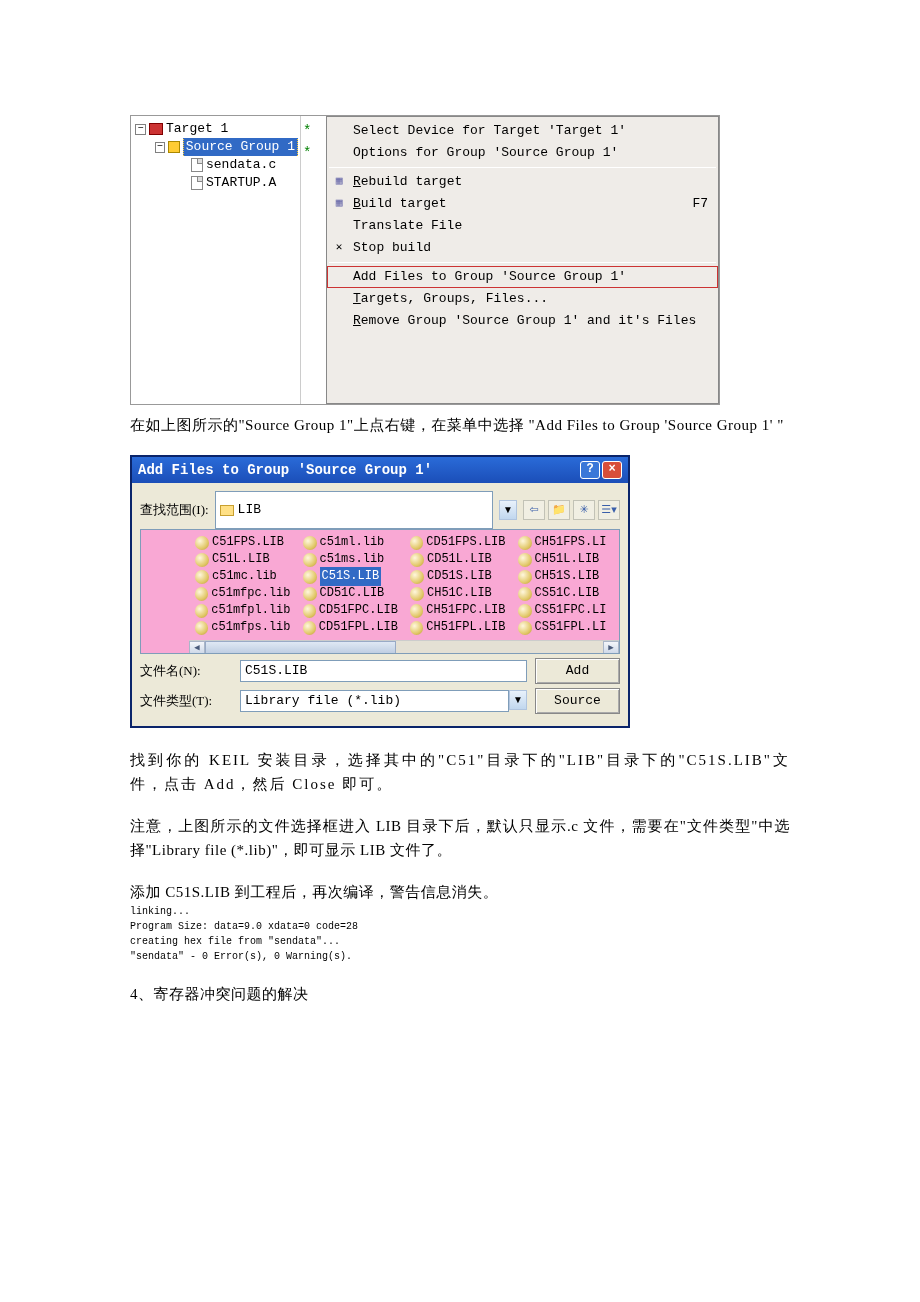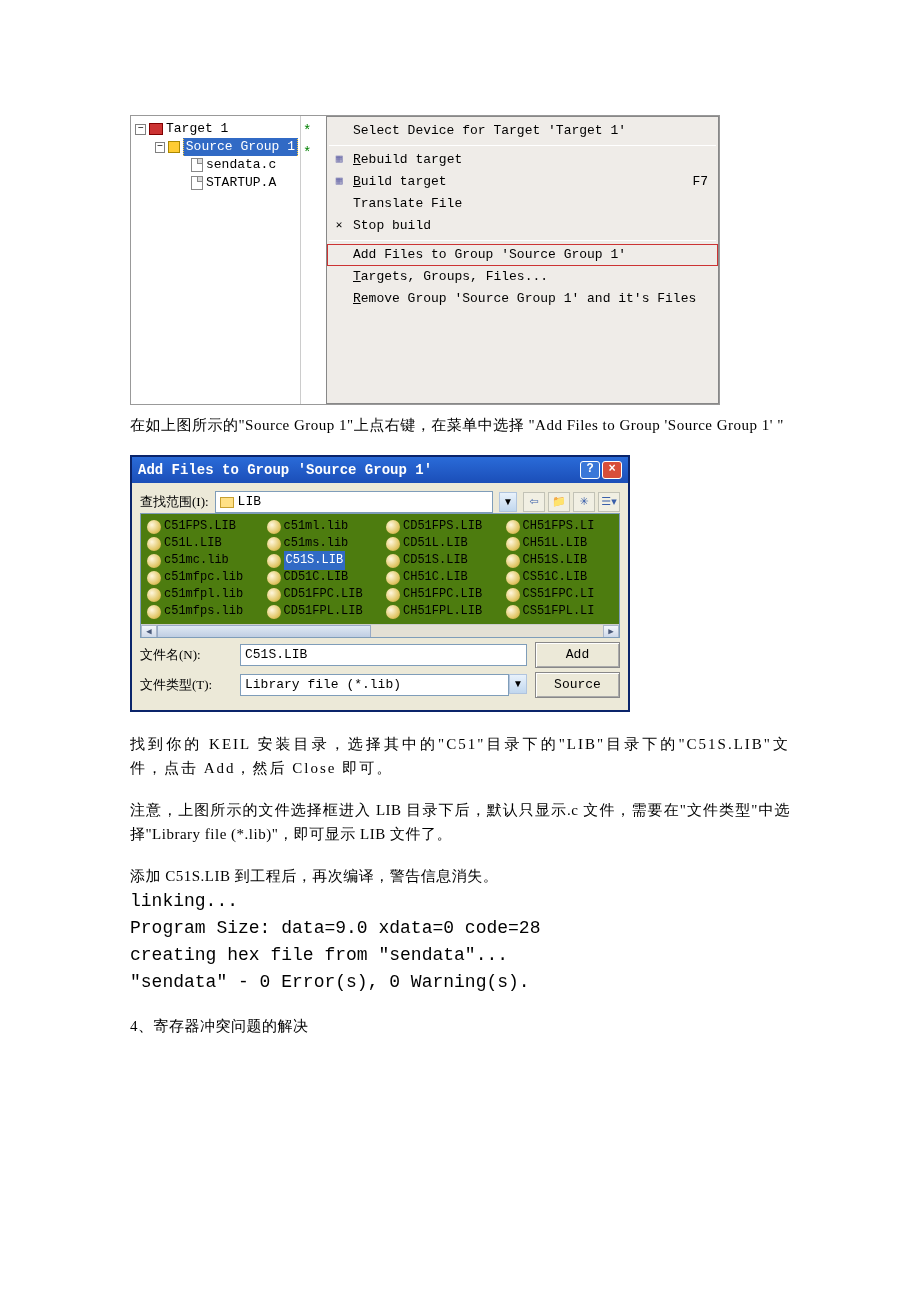--- a/index.html
+++ b/index.html
@@ -190,21 +190,21 @@
   }
   .lookup-row .label-cn { white-space: nowrap; }
   .folder-combo {
     display: inline-flex;
     align-items: center;
     gap: 4px;
     background: #fff;
     border: 1px solid #7f9db9;
     padding: 1px 4px;
     flex: 1;
-    height: 22px;
+    height: 38px;
     font-family: "Courier New", monospace;
   }
   .folder-mini {
     width: 14px; height: 11px;
     background: #ffe085;
     border: 1px solid #c8a030;
     display: inline-block;
   }
   .combo-arrow {
     width: 18px; height: 20px;
@@ -220,31 +220,32 @@
     width: 22px; height: 20px;
     border: 1px solid #c2c2b6;
     background: #f1efe3;
     display: inline-flex;
     align-items: center;
     justify-content: center;
     font-size: 11px;
     color: #3a5faa;
   }
   .file-list {
-    background: #4d7c0f;
+    background: #f9a8d4;
     border: 1px solid #7f9db9;
     height: 125px;
     display: flex;
     gap: 0;
     overflow: hidden;
     font-family: "Courier New", monospace;
     font-size: 12px;
     color: #000;
     position: relative;
     flex-direction: column;
+    padding-left: 48px;
   }
   .file-cols { flex: 1; display: flex; }
   .file-col {
     padding: 4px 6px;
     flex: 1;
     min-width: 0;
   }
   .file-item {
     display: flex;
     align-items: center;
@@ -322,21 +323,21 @@
     background: #ece9d8;
     box-shadow: inset 1px 1px #fff, inset -1px -1px #aaa;
     font-family: "Courier New", monospace;
     font-size: 13px;
     display: inline-flex;
     align-items: center;
     justify-content: center;
   }
   .mono-block {
     font-family: "Courier New", monospace;
-    font-size: 18px;
+    font-size: 10px;
     line-height: 1.5;
     margin-bottom: 18px;
     white-space: pre;
   }
 </style>
 </head>
 <body>
 
 <div class="figure1">
 
@@ -368,20 +369,23 @@
     </div>
     <div class="code-line">
       <span class="code-star">*</span>&nbsp;&nbsp;&nbsp;
       
     </div>
   </div>
 
   <div class="context-menu">
     <div class="menu-item disabled">
       <span>Select Device for Target 'Target 1'</span>
+    </div>
+    <div class="menu-item">
+      <span>Options for Group 'Source Group 1'</span>
     </div>
     <div class="menu-sep"></div>
     <div class="menu-item">
       <span class="menu-icon build">▦</span>
       <span><span class="menu-underline">R</span><span>ebuild target</span></span>
     </div>
     <div class="menu-item">
       <span class="menu-icon build">▦</span>
       <span><span class="menu-underline">B</span><span>uild target</span></span>
       <span class="shortcut">F7</span>

